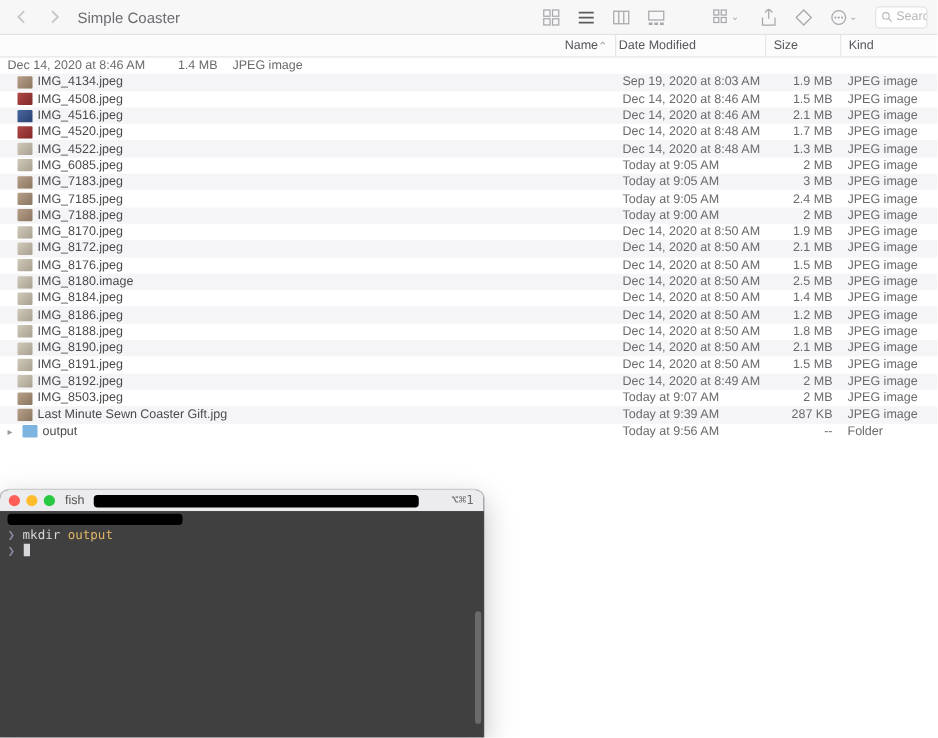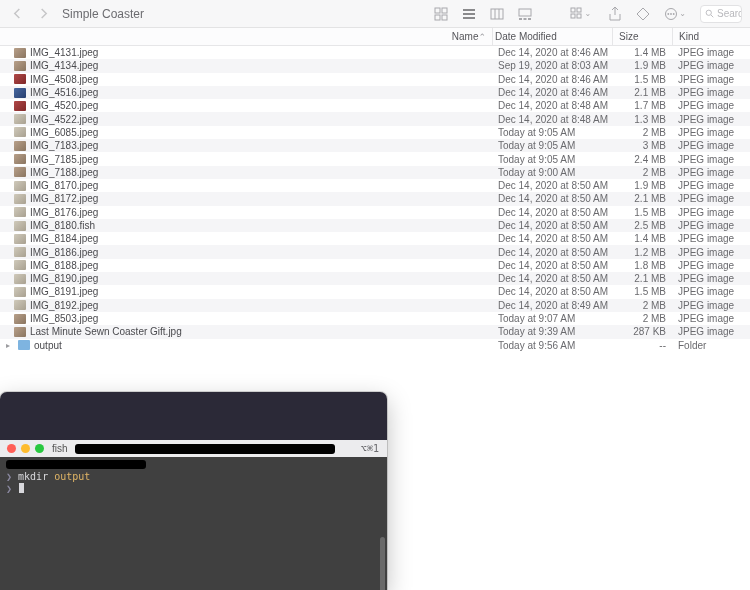--- a/index.html
+++ b/index.html
@@ -121,21 +121,20 @@
     flex-direction: column;
   }
   .term-titlebar {
     height: 17px;
     background: #ececee;
     display: flex;
     align-items: center;
     padding: 0 7px;
     gap: 5px;
     position: relative;
-    margin-top: 48px;
   }
   .traffic { width: 9px; height: 9px; border-radius: 50%; }
   .traffic.r { background: #ff5f57; }
   .traffic.y { background: #febc2e; }
   .traffic.g { background: #28c840; }
   .term-title { font-size: 10px; color: #555; margin-left: 3px; }
   .term-titlebar .redact {
     width: 260px; height: 10px;
     background: #000; border-radius: 3px;
     margin-left: 2px;
@@ -278,24 +277,20 @@
   <div class="col-size">
       <span>Size</span>
     </div>
   <div class="col-kind">
       <span>Kind</span>
     </div>
 </div>
 
 <div class="file-list" id="file-list">
     <div class="row">
-      <div class="rname">
-        <span class="thumb "></span>
-        <span>IMG_4131.jpeg</span>
-      </div>
       <div class="rmod">Dec 14, 2020 at 8:46 AM</div>
       <div class="rsize">1.4 MB</div>
       <div class="rkind">JPEG image</div>
     </div>
     <div class="row alt">
       <div class="rname">
         <span class="thumb "></span>
         <span>IMG_4134.jpeg</span>
       </div>
       <div class="rmod">Sep 19, 2020 at 8:03 AM</div>
@@ -397,21 +392,21 @@
         <span class="thumb v4"></span>
         <span>IMG_8176.jpeg</span>
       </div>
       <div class="rmod">Dec 14, 2020 at 8:50 AM</div>
       <div class="rsize">1.5 MB</div>
       <div class="rkind">JPEG image</div>
     </div>
     <div class="row alt">
       <div class="rname">
         <span class="thumb v4"></span>
-        <span>IMG_8180.fish</span>
+        <span>IMG_8180.image</span>
       </div>
       <div class="rmod">Dec 14, 2020 at 8:50 AM</div>
       <div class="rsize">2.5 MB</div>
       <div class="rkind">JPEG image</div>
     </div>
     <div class="row">
       <div class="rname">
         <span class="thumb v4"></span>
         <span>IMG_8184.jpeg</span>
       </div>

